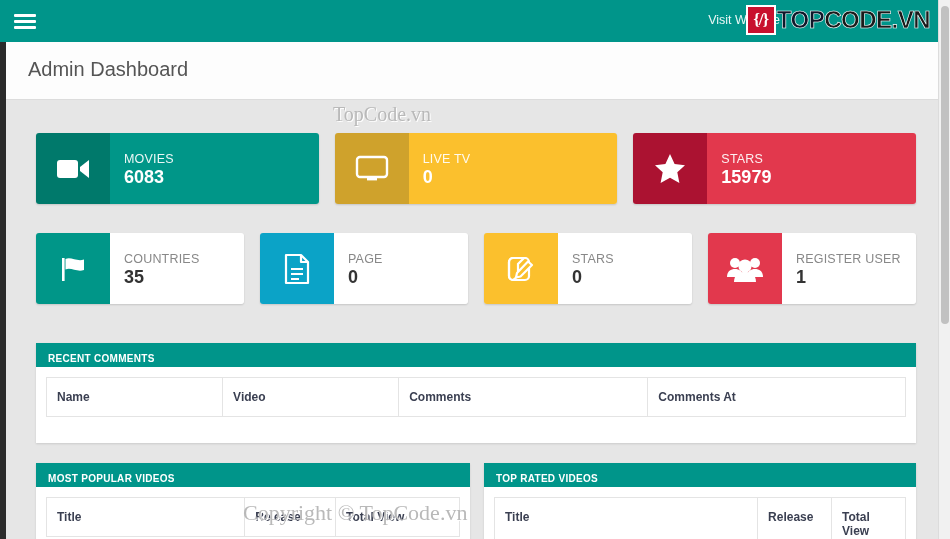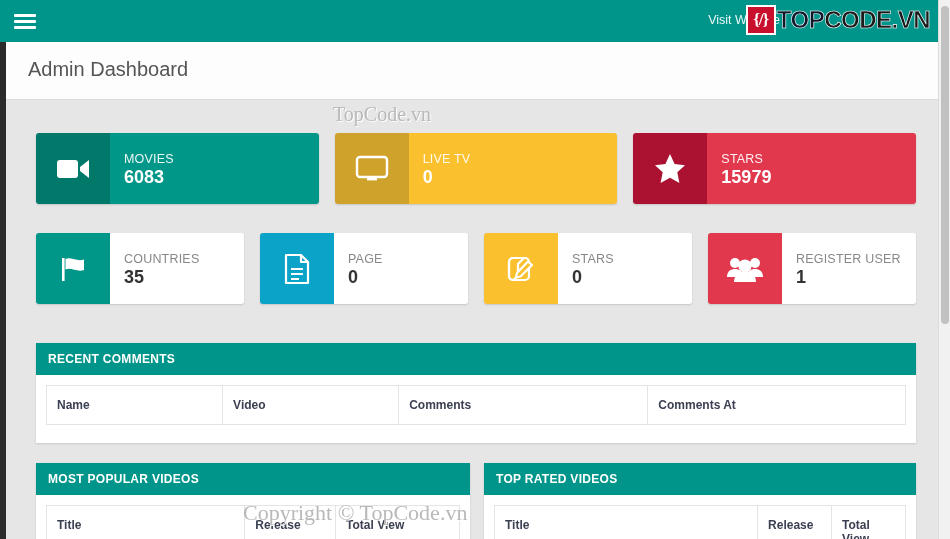--- a/index.html
+++ b/index.html
@@ -185,25 +185,25 @@
 
   
   .panel {
     position: absolute;
     background: #ffffff;
     box-shadow: 0 1px 2px rgba(0,0,0,0.12);
   }
   .panel-head {
     background: #00958a;
     color: #ffffff;
-    font-size: 12px;
+    font-size: 10px;
     font-weight: bold;
     letter-spacing: 0.3px;
     padding: 10px 12px;
-    height: 32px;
+    height: 24px;
     line-height: 12px;
   }
   .panel-inner { padding: 10px 10px 0 10px; }
 
   table.dt {
     width: 100%;
     border-collapse: collapse;
     table-layout: fixed;
     padding-left: 20px;
   }

